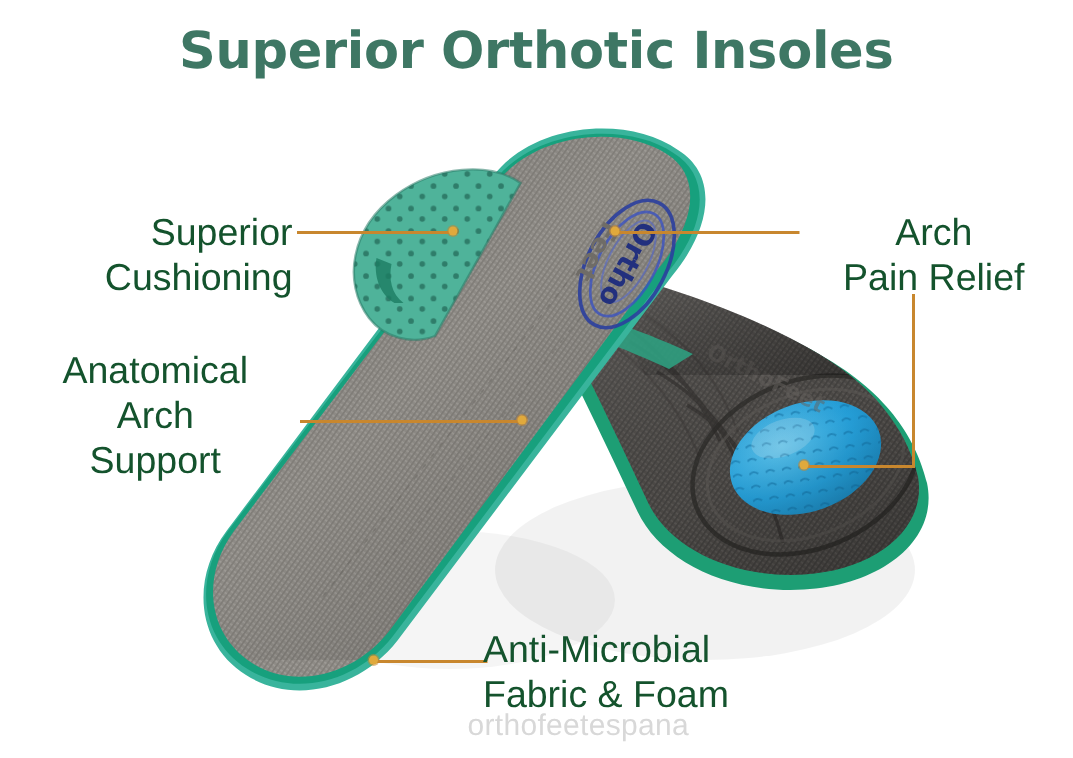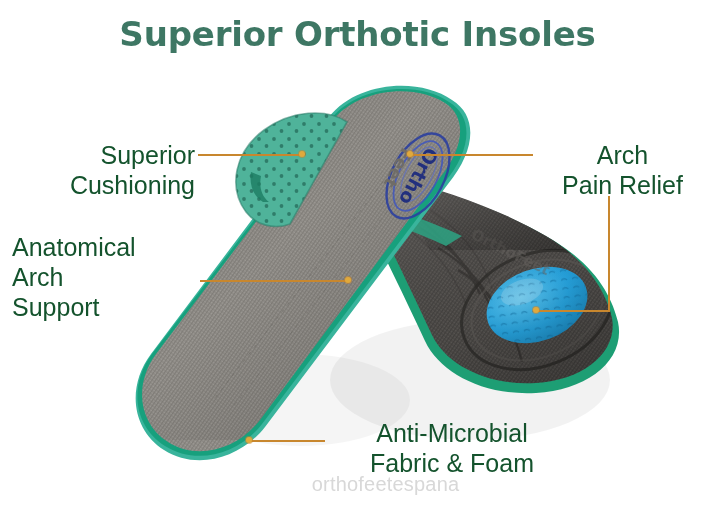--- a/index.html
+++ b/index.html
@@ -34,23 +34,23 @@
   .callout {
     position: absolute;
     color: #14532d;
     font-size: 25px;
     line-height: 30px;
     font-weight: 400;
     font-family: "Liberation Sans", sans-serif;
     white-space: pre-line;
   }
   #label-cushioning { left: 20px;  top: 140px; width: 175px; text-align: right; }
-  #label-arch       { left: 12px;  top: 232px; width: 183px; text-align: left; }
+  #label-arch       { left: 12px;  top: 232px; width: 183px; text-align: center; }
   #label-heel       { left: 540px; top: 140px; width: 165px; text-align: center; }
-  #label-fabric     { left: 322px; top: 418px; width: 260px; text-align: center; }
+  #label-fabric     { left: 322px; top: 418px; width: 260px; text-align: left; }
 
   
   .conn {
     position: absolute;
     background: #c8872e;
   }
   .conn.h { height: 2px; }
   .conn.v { width: 2px; }
   .dot {
     position: absolute;

